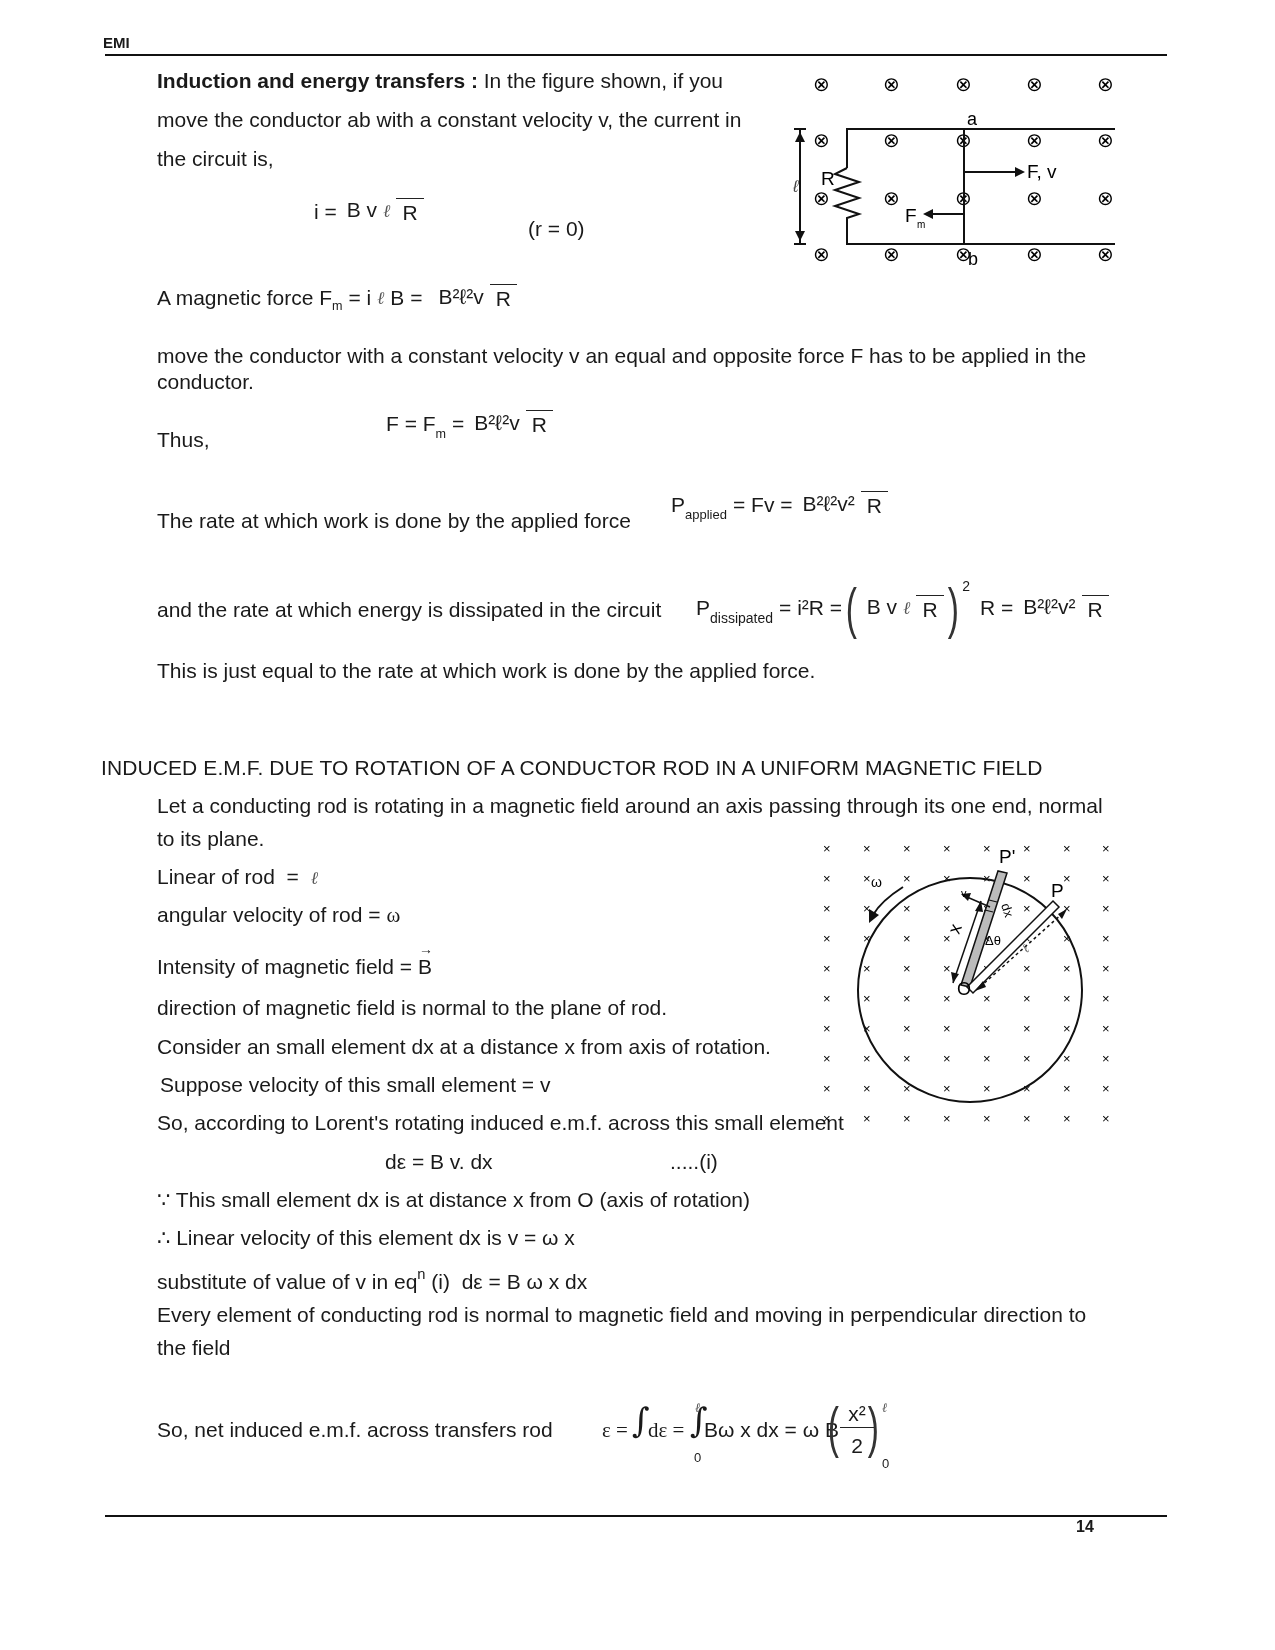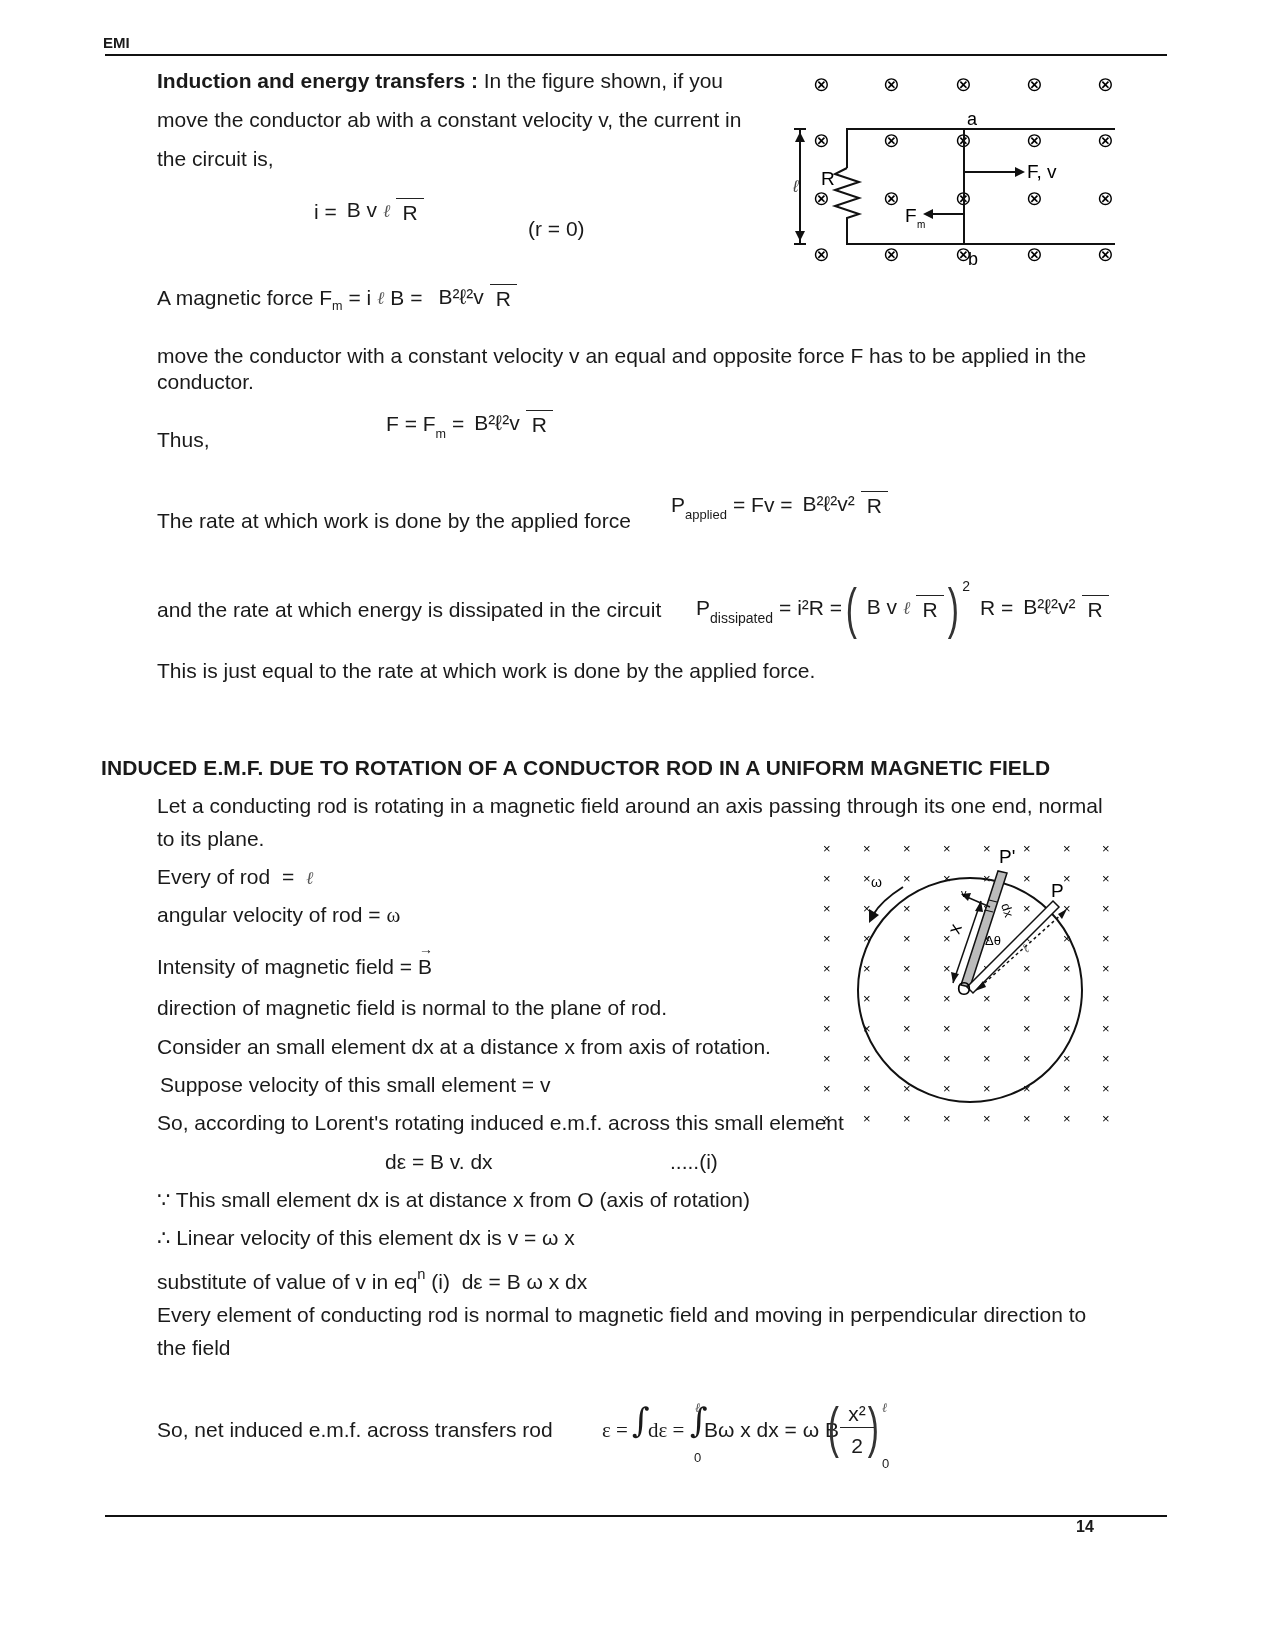--- a/index.html
+++ b/index.html
@@ -10,21 +10,21 @@
   .serif { font-family:"Liberation Serif", serif; }
   .ell { font-family:"DejaVu Serif", serif; font-style:italic; font-size:0.85em; color:#555; }
   .hdr { font-weight:bold; font-size:15px; }
   .rule { position:absolute; left:105px; width:1062px; height:2px; background:#111; }
   .frac { display:inline-flex; flex-direction:row; align-items:center; vertical-align:middle; margin:0 4px; }
   .frac .num { padding:0 6px 2px; line-height:24px; }
   .frac .den { border-top:1.5px solid #222; padding:2px 6px 0; line-height:24px; width:100%; text-align:center; box-sizing:border-box; }
   sup { font-size:0.7em; }
   sub { font-size:0.6em; }
   .bold { font-weight:bold; }
-  .sect { font-weight:bold; font-size:21px; letter-spacing:0.1px; }
+  .sect { font-weight:normal; font-size:21px; letter-spacing:0.1px; }
   .paren { font-size:56px; line-height:56px; font-weight:100; color:#333; vertical-align:middle; transform:scaleX(0.6); display:inline-block; }
   .intg { font-size:34px; font-family:"DejaVu Serif", serif; vertical-align:middle; }
   .lim { font-size:13px; position:absolute; }
   svg text { font-family:"Liberation Sans", sans-serif; }
 </style>
 </head>
 <body>
 
 <div class="abs hdr" style="left:103px;top:34px;">EMI</div>
 <div class="rule" style="top:54px;"></div>
@@ -147,21 +147,21 @@
     <span class="den">R</span>
   </span>
 </div>
 
 <div class="abs txt" style="left:157px;top:658px;">This is just equal to the rate at which work is done by the applied force.</div>
 
 <div class="abs sect" style="left:101px;top:756px;">INDUCED E.M.F. DUE TO ROTATION OF A CONDUCTOR ROD IN A UNIFORM MAGNETIC FIELD</div>
 <div class="abs txt" style="left:157px;top:793px;">Let a conducting rod is rotating in a magnetic field around an axis passing through its one end, normal</div>
 <div class="abs txt" style="left:157px;top:826px;">to its plane.</div>
 <div class="abs txt" style="left:157px;top:864px;">
-  <span style="white-space:pre;">Every of rod  =</span>
+  <span style="white-space:pre;">Linear of rod  =</span>
   <span class="ell" style="margin-left:6px;">ℓ</span>
 </div>
 <div class="abs txt" style="left:157px;top:902px;">
   <span>angular velocity of rod =</span>
   <span class="serif">ω</span>
 </div>
 <div class="abs txt" style="left:157px;top:954px;">
   <span>Intensity of magnetic field =</span>
   <span style="position:relative;display:inline-block;">
     <span style="position:absolute;left:1px;top:-18px;font-size:14px;">→</span>

